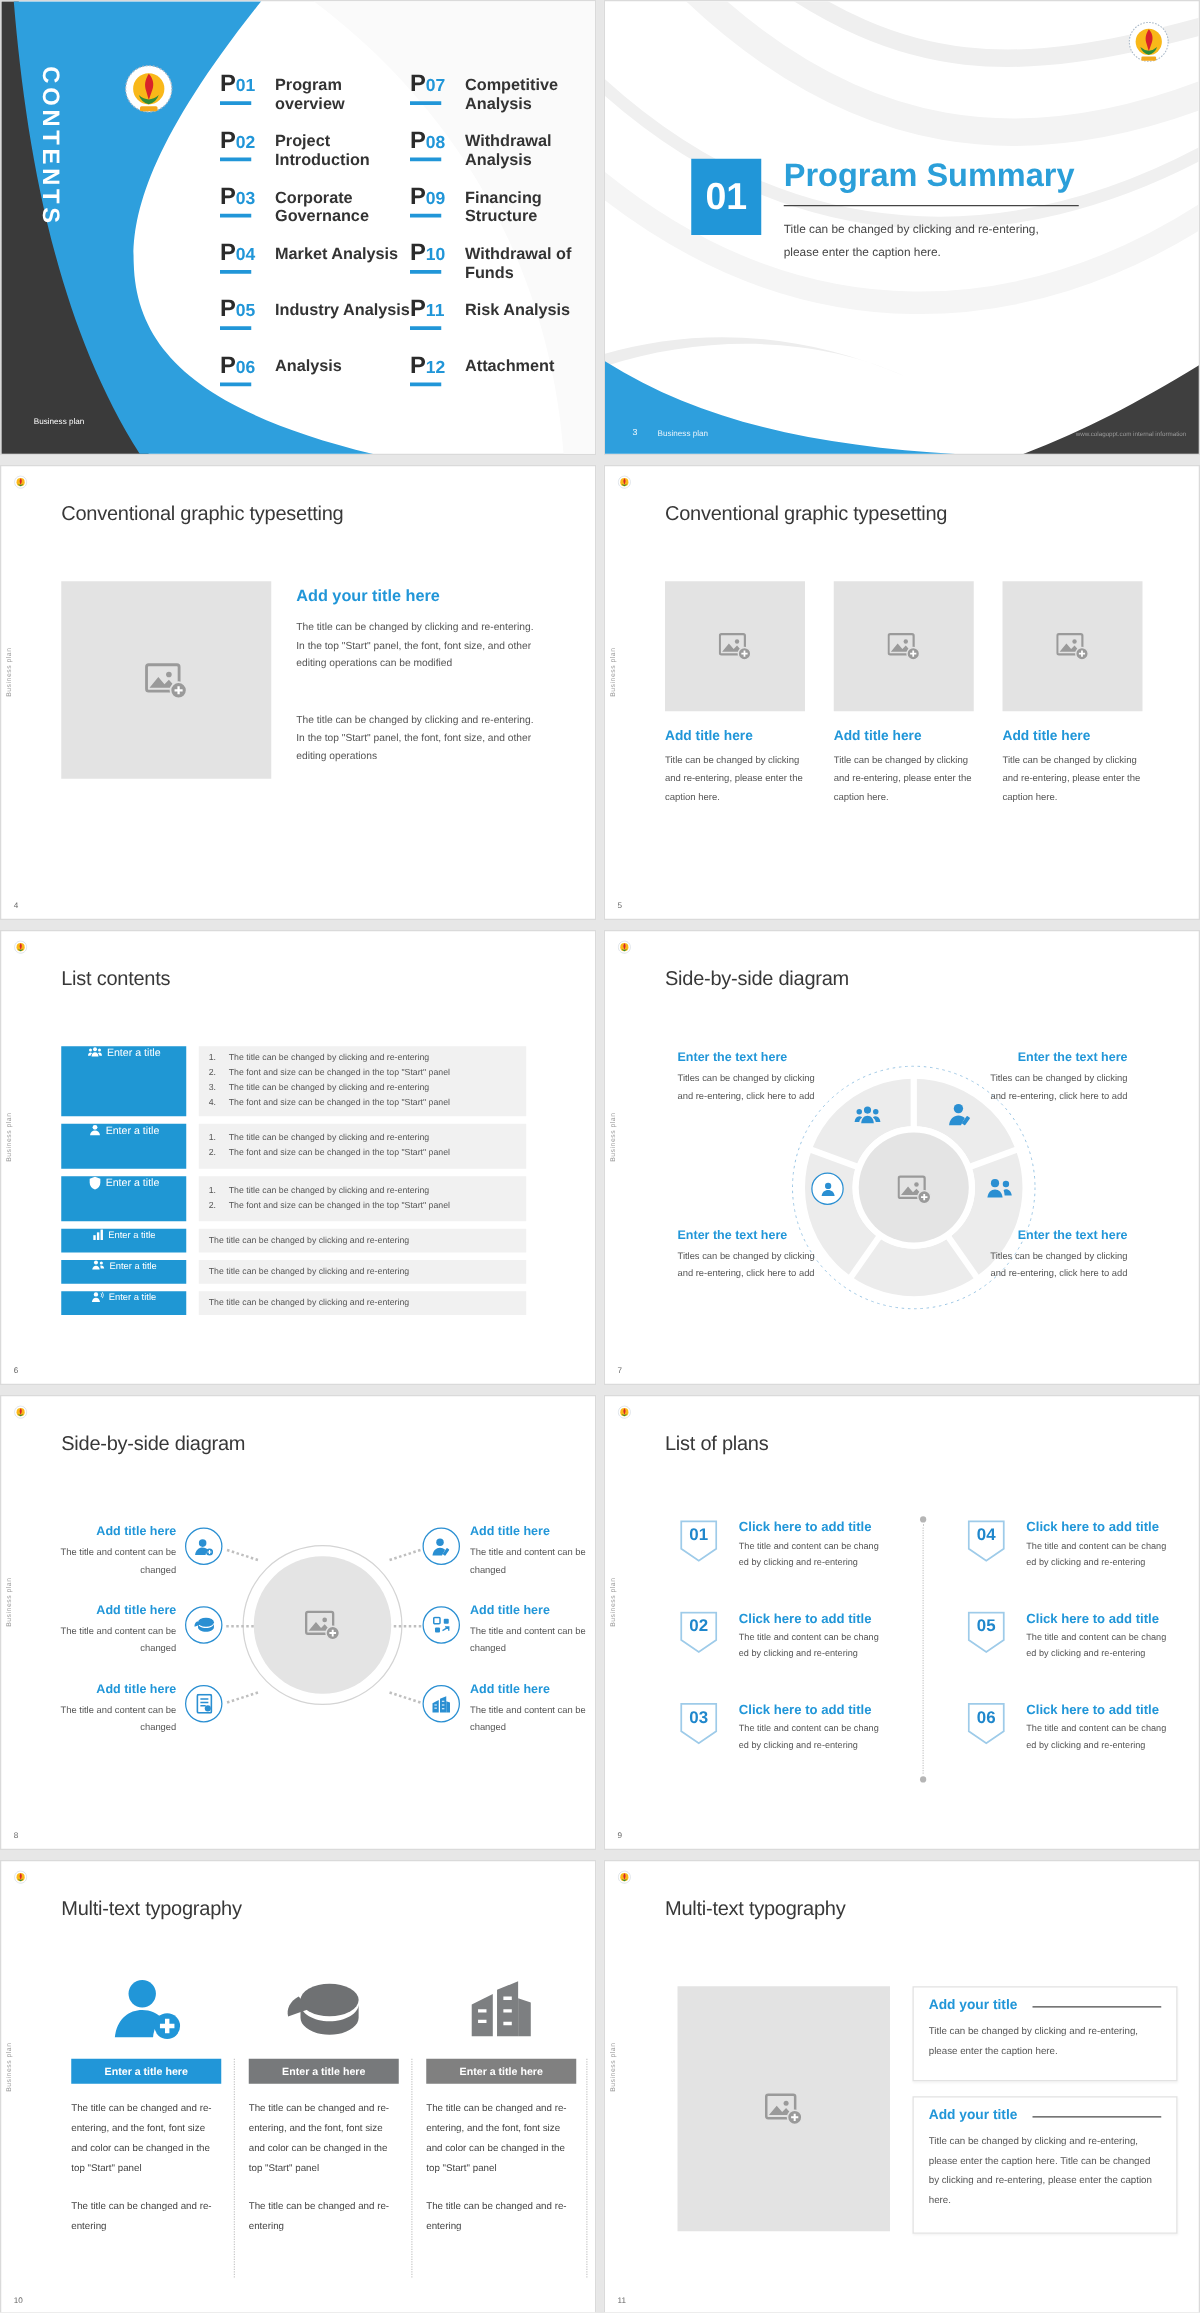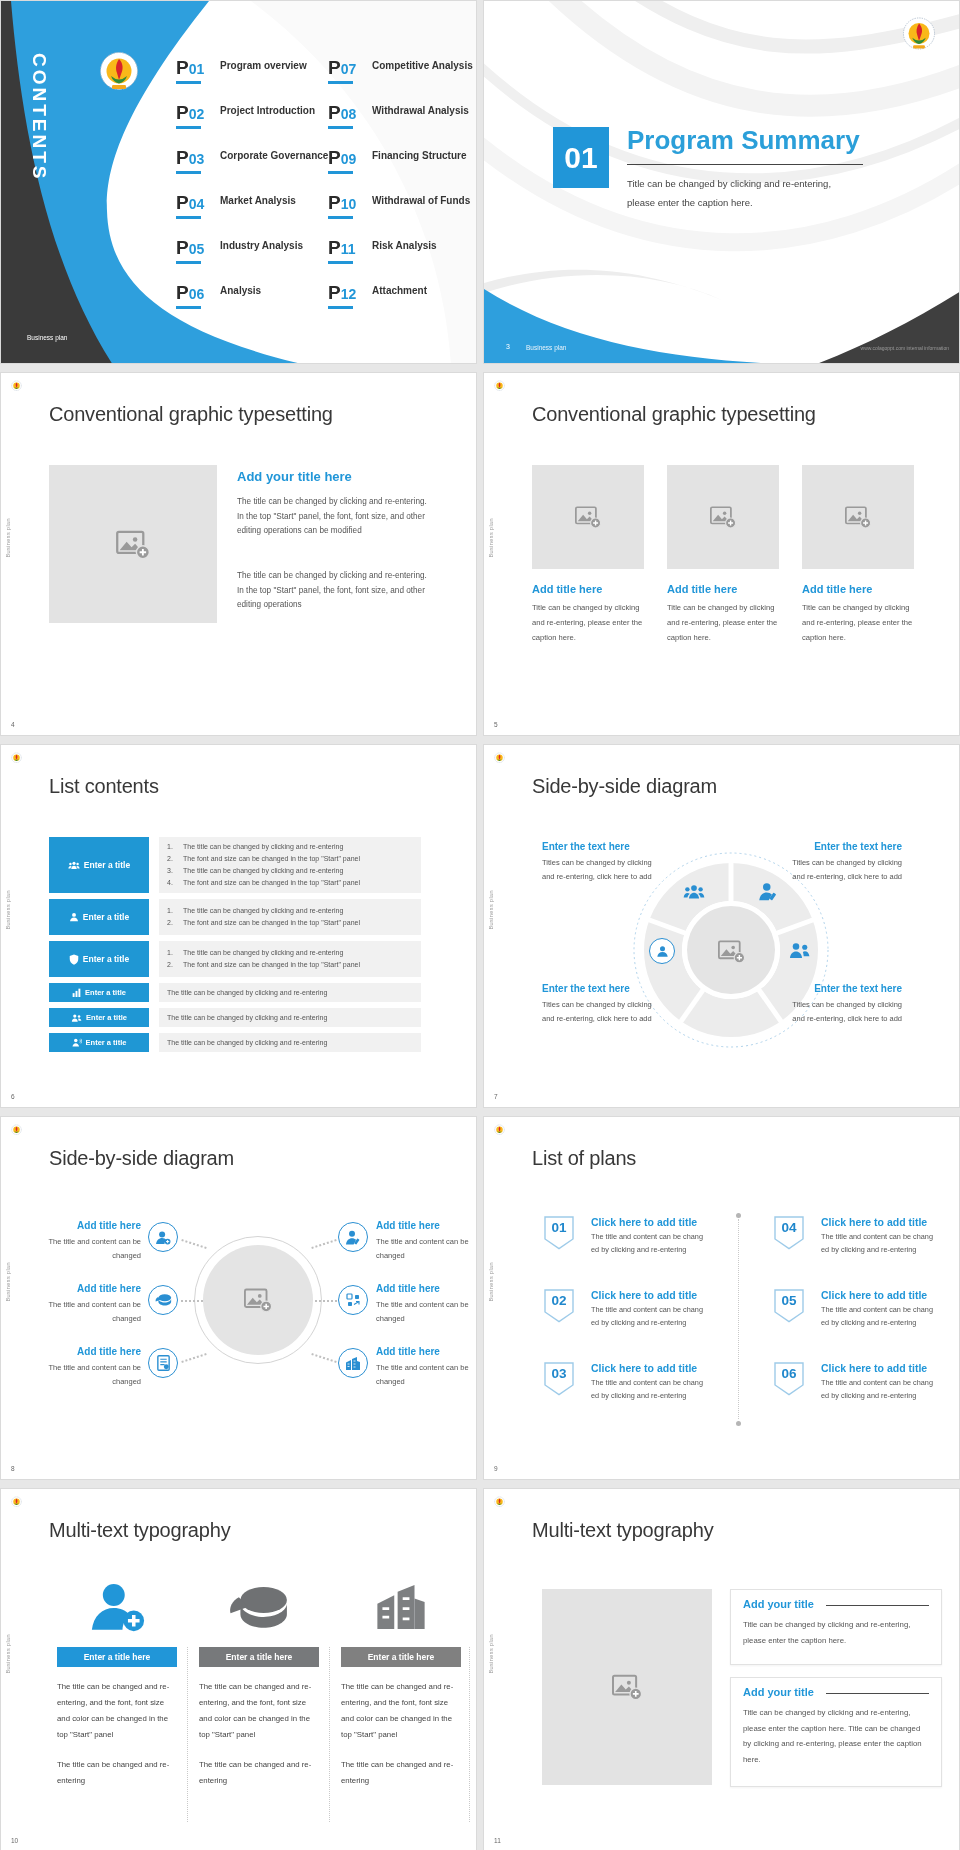--- a/index.html
+++ b/index.html
@@ -1,34 +1,34 @@
 <!DOCTYPE html>
 <html><head>
 <meta charset="utf-8">
 <style>
   html,body{margin:0;padding:0;background:#e7e7e7;}
   *{box-sizing:border-box;font-family:"Liberation Sans",sans-serif;}
   .canvas{position:relative;width:960px;height:1850px;background:#e7e7e7;overflow:hidden;}
   .slide{position:absolute;width:477px;height:364px;background:#fff;border:1px solid #dadada;overflow:hidden;}
   .abs{position:absolute;}
-  .stitle{position:absolute;left:48px;top:30px;font-size:20px;font-weight:300;color:#383838;letter-spacing:-0.2px;}
+  .stitle{position:absolute;left:48px;top:30px;font-size:16px;font-weight:300;color:#383838;letter-spacing:-0.2px;}
   .vlabel{position:absolute;left:4px;top:145px;writing-mode:vertical-rl;transform:rotate(180deg);font-size:5.5px;color:#999;letter-spacing:0.4px;}
   .pagenum{position:absolute;left:10px;bottom:7px;font-size:6.5px;color:#666;}
   .minilogo{position:absolute;left:10px;top:7px;width:11px;height:13px;}
   .ph{background:#e3e3e3;display:flex;align-items:center;justify-content:center;color:#9a9a9a;}
   .bluehead{color:#2196d8;font-weight:bold;}
   .body-sm{color:#555;}
   
   .contents-item{position:absolute;width:150px;}
   .ci-p{font-size:19px;font-weight:bold;color:#2b2b2b;}
   .ci-n{font-size:14px;font-weight:bold;color:#2196d8;}
   .ci-bar{width:25px;height:3px;background:#2196d8;margin-top:2px;}
-  .ci-label{position:absolute;left:44px;top:3px;width:110px;font-size:10px;font-weight:bold;color:#333;}
+  .ci-label{position:absolute;left:44px;top:3px;width:110px;font-size:13px;font-weight:bold;color:#333;}
   
-  .btn-blue{background:#1f97d4;color:#fff;display:flex;align-items:center;justify-content:center;gap:4px;font-weight:bold;}
+  .btn-blue{background:#1f97d4;color:#fff;display:flex;justify-content:center;gap:4px;font-weight:normal;}
   .lst{position:absolute;left:158px;width:262px;background:#f1f1f1;display:flex;flex-direction:column;justify-content:center;padding:2px 8px;}
   .lst-line{display:flex;font-size:7px;color:#555;line-height:12px;}
   .lst-num{width:16px;flex:none;}
   
   .tb h4{margin:0 0 4px 0;font-size:10px;color:#2196d8;}
   .tb p{margin:0;font-size:7.5px;line-height:1.85;color:#555;}
   .dotline{position:absolute;border-top:2px dotted #bfbfbf;}
   .sat{position:absolute;width:30px;height:30px;border:1.5px solid #2a8fd2;border-radius:50%;background:#fff;display:flex;align-items:center;justify-content:center;color:#2a8fd2;}
   
   .badge{position:absolute;width:30px;height:34px;}

